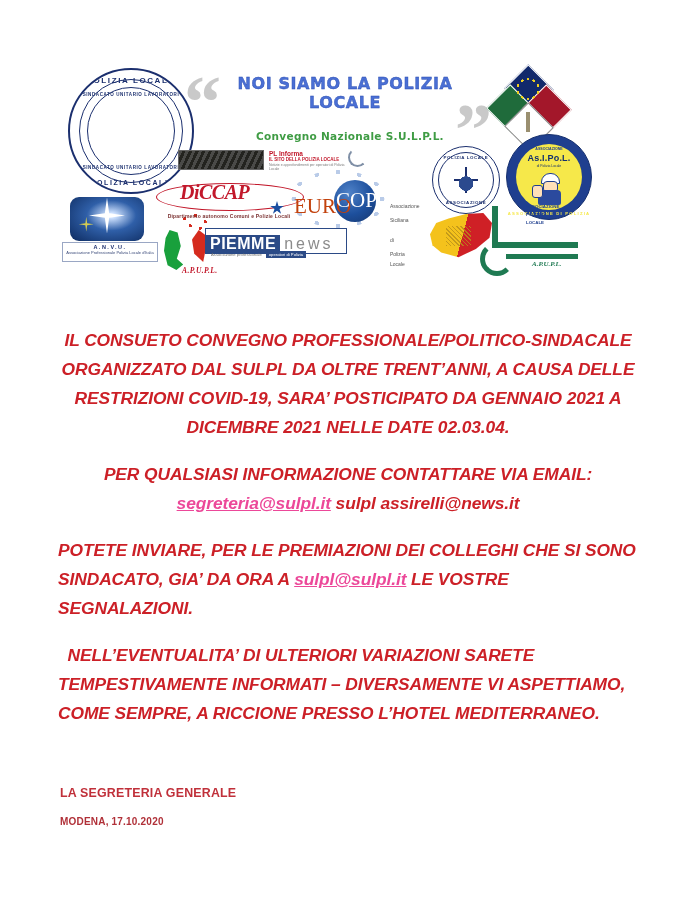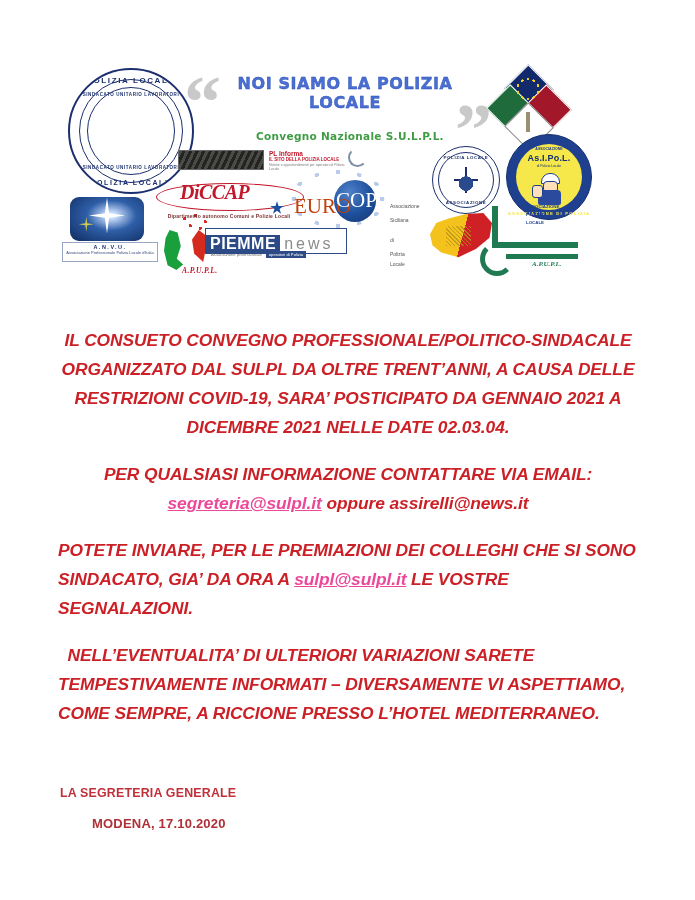--- a/index.html
+++ b/index.html
@@ -457,26 +457,25 @@
   }
   .signoff .s1 {
     font-size: 12.4px;
     font-weight: bold;
     font-style: normal;
     color: #C0303A;
     letter-spacing: .2px;
   }
   .signoff .s2 {
     margin-top: 16px;
-    font-size: 13px;
+    font-size: 10px;
     font-weight: bold;
     font-style: normal;
     color: #B03038;
     letter-spacing: .2px;
-    margin-left: 32px;
   }
 </style>
 </head>
 <body>
 
 <div class="page">
 
   <div class="logo-banner">
 
     <div class="seal-sulpl">
@@ -597,21 +596,21 @@
     </div>
 
   </div>
 
   <div class="body-copy">
 
     <p class="para p-center">IL CONSUETO CONVEGNO PROFESSIONALE/POLITICO-SINDACALE ORGANIZZATO DAL SULPL DA OLTRE TRENT’ANNI, A CAUSA DELLE RESTRIZIONI COVID-19, SARA’ POSTICIPATO DA GENNAIO 2021 A DICEMBRE 2021 NELLE DATE 02.03.04.</p>
 
     <p class="para p-center p-gap-1">
       <span>PER QUALSIASI INFORMAZIONE CONTATTARE VIA EMAIL:</span><br>
-      <a class="mail-link" href="#">segreteria@sulpl.it</a><span class="mail-plain"> oppure </span><span class="mail-plain">assirelli@news.it</span>
+      <a class="mail-link" href="#">segreteria@sulpl.it</a><span class="mail-plain"> sulpl </span><span class="mail-plain">assirelli@news.it</span>
     </p>
 
     <p class="para p-left p-gap-2">
       <span>POTETE INVIARE, PER LE PREMIAZIONI DEI COLLEGHI CHE SI SONO SINDACATO, GIA’ DA ORA A </span><a class="mail-link" href="#">sulpl@sulpl.it</a><span> LE VOSTRE SEGNALAZIONI.</span>
     </p>
 
     <p class="para p-left p-gap-3">&nbsp; NELL’EVENTUALITA’ DI ULTERIORI VARIAZIONI SARETE TEMPESTIVAMENTE INFORMATI – DIVERSAMENTE VI ASPETTIAMO, COME SEMPRE, A RICCIONE PRESSO L’HOTEL MEDITERRANEO.</p>
 
   </div>
 

